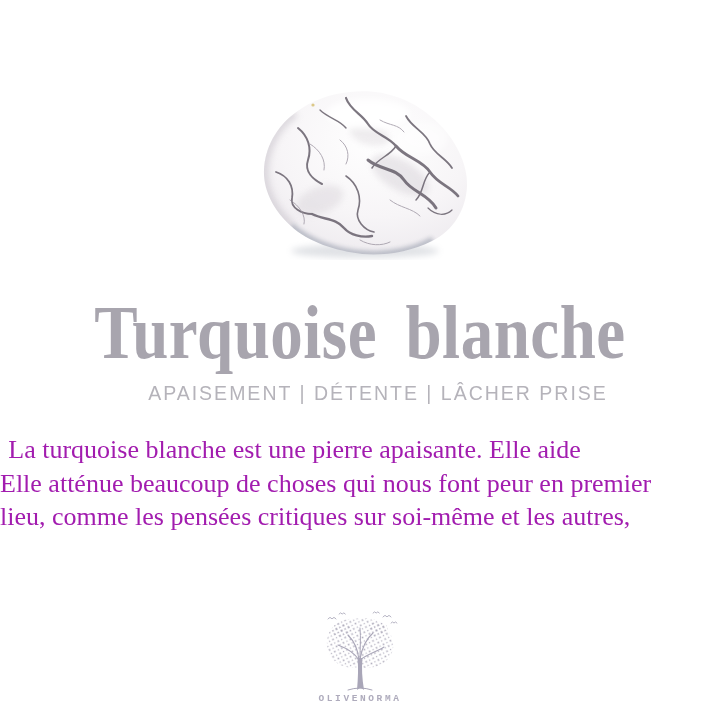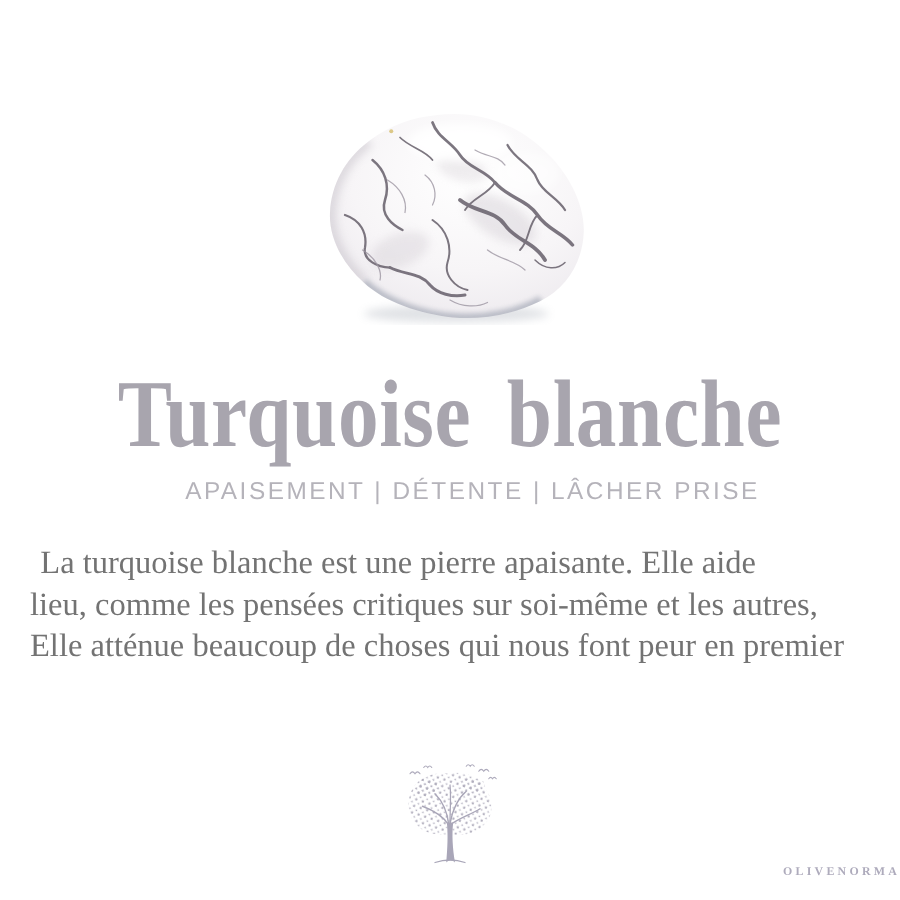--- a/index.html
+++ b/index.html
@@ -25,30 +25,30 @@
     position:absolute;left:0;top:381px;width:720px;text-align:center;
     font-family:"Liberation Sans", sans-serif;font-weight:400;
     font-size:19.5px;line-height:24px;color:#b5b3ba;letter-spacing:2px;
     white-space:nowrap;
     padding-left:36px;
   }
   
   .body-text{
     position:absolute;left:0;top:433px;width:589px;text-align:center;
     font-family:"Liberation Serif", serif;font-size:26px;
-    line-height:33.5px;color:#737373;margin-left:24px;
+    line-height:33.5px;color:#a21caf;
   }
   .body-line{white-space:nowrap;}
   
   .brand{position:absolute;left:0;top:610px;width:720px;text-align:center;}
   .tree{display:block;margin:0 auto;}
   .brand-name{
     margin-top:1px;
-    font-family:Liberation Serif, serif;font-size:9.5px;font-weight:600;
-    letter-spacing:2.6px;color:#aeabbc;text-align:right;
+    font-family:Liberation Mono, monospace;font-size:9.5px;font-weight:600;
+    letter-spacing:2.6px;color:#aeabbc;text-align:center;
   }
 </style>
 </head>
 <body>
 
 <div id="canvas">
 
   <div class="stone-wrap">
     <svg width="230" height="180" viewBox="0 0 230 180">
       <defs>
@@ -114,22 +114,22 @@
       </g>
     </svg>
   </div>
 
   <div class="title">Turquoise blanche</div>
 
   <div class="subtitle">APAISEMENT | DÉTENTE | LÂCHER PRISE</div>
 
   <div class="body-text">
     <div class="body-line">La turquoise blanche est une pierre apaisante. Elle aide</div>
+    <div class="body-line">Elle atténue beaucoup de choses qui nous font peur en premier</div>
     <div class="body-line">lieu, comme les pensées critiques sur soi-même et les autres,</div>
-    <div class="body-line">Elle atténue beaucoup de choses qui nous font peur en premier</div>
   </div>
 
   <div class="brand">
     <svg class="tree" width="84" height="82" viewBox="0 0 84 82">
       <defs>
         <pattern id="leaves" width="5.5" height="5.5" patternUnits="userSpaceOnUse" patternTransform="rotate(18)">
           <circle cx="1.4" cy="1.4" r="0.95" fill="#b1aebd"></circle>
           <circle cx="4.2" cy="4.2" r="0.75" fill="#b9b6c4"></circle>
         </pattern>
       </defs>

